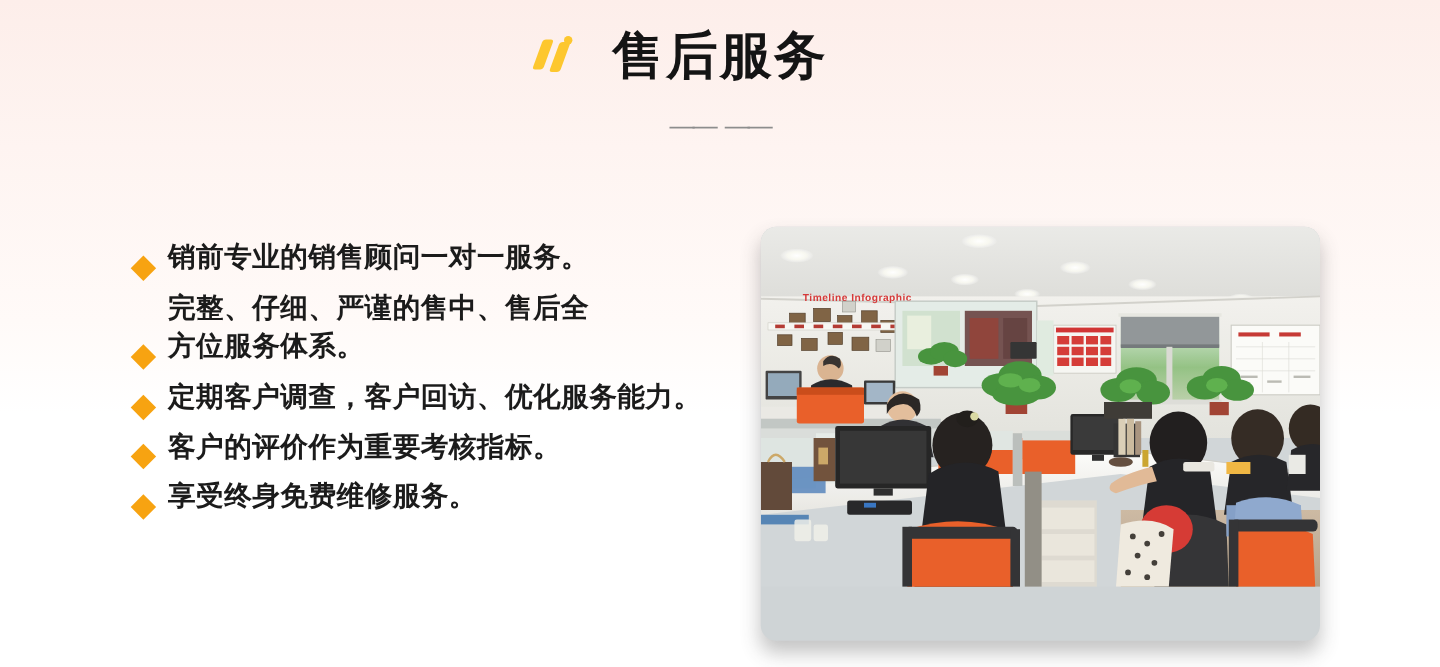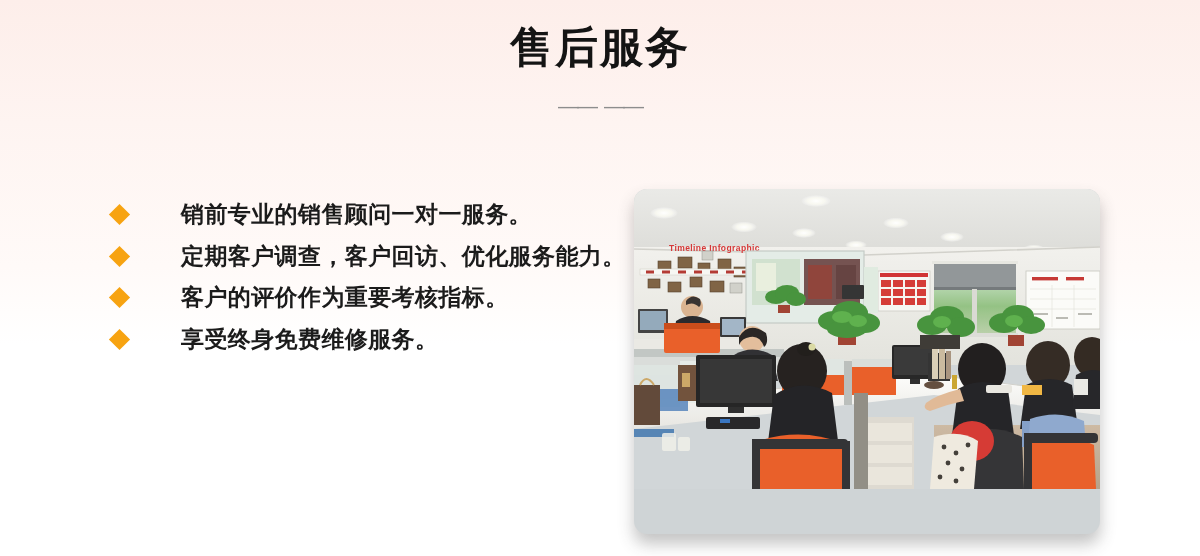--- a/index.html
+++ b/index.html
@@ -28,21 +28,20 @@
     left: 0;
     width: 1200px;
     text-align: center;
   }
   .title-row {
     display: flex;
     align-items: center;
     justify-content: center;
     gap: 26px;
     height: 62px;
-    flex-direction: column;
   }
   .title-text {
     font-size: 43px;
     font-weight: bold;
     color: #141414;
     letter-spacing: 2px;
     line-height: 1;
     white-space: nowrap;
   }
   .deco {
@@ -97,23 +96,22 @@
 
   
   .bullets {
     position: absolute;
     left: 112px;
     top: 198px;
     width: 520px;
   }
   .bullet-item {
     display: flex;
-    align-items: flex-start;
+    align-items: flex-end;
     margin-bottom: 9px;
-    gap: 41px;
   }
   .diamond {
     flex: none;
     width: 15px;
     height: 15px;
     background: #F7A311;
     transform: rotate(45deg);
     margin-top: 9px;
     margin-right: 13px;
   }
@@ -174,20 +172,27 @@
 
   <div class="bullets">
 
     <div class="bullet-item">
       <span class="diamond"></span>
       <span class="bullet-text">
         <span>销前专业的销售顾问一对一服务。</span>
       </span>
     </div>
 
+    <div class="bullet-item">
+      <span class="diamond"></span>
+      <span class="bullet-text">
+        <span>完整、仔细、严谨的售中、售后全</span>
+        <span class="cont">方位服务体系。</span>
+      </span>
+    </div>
 
     <div class="bullet-item">
       <span class="diamond"></span>
       <span class="bullet-text">
         <span>定期客户调查，客户回访、优化服务能力。</span>
       </span>
     </div>
 
     <div class="bullet-item">
       <span class="diamond"></span>

